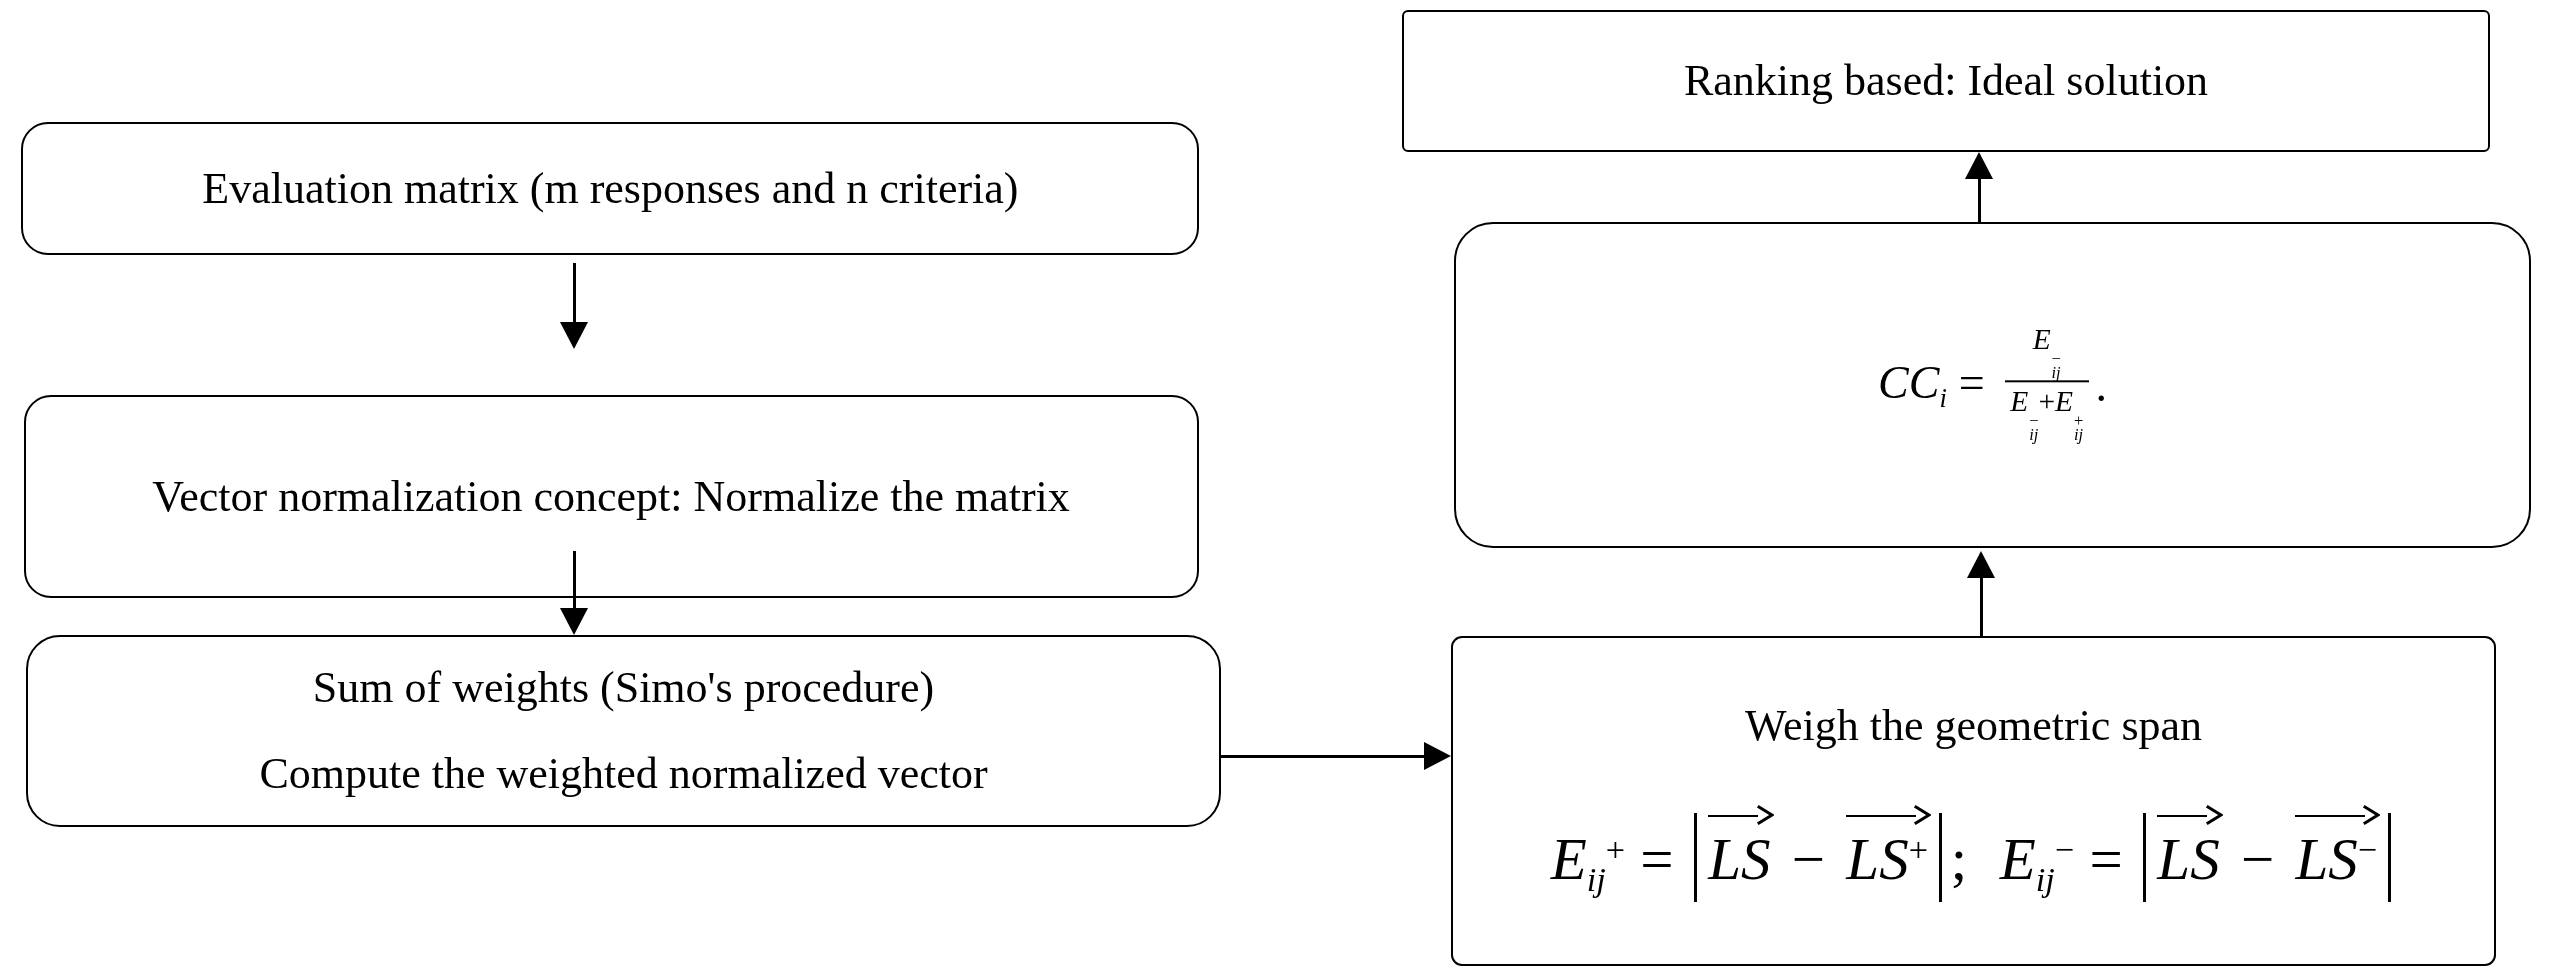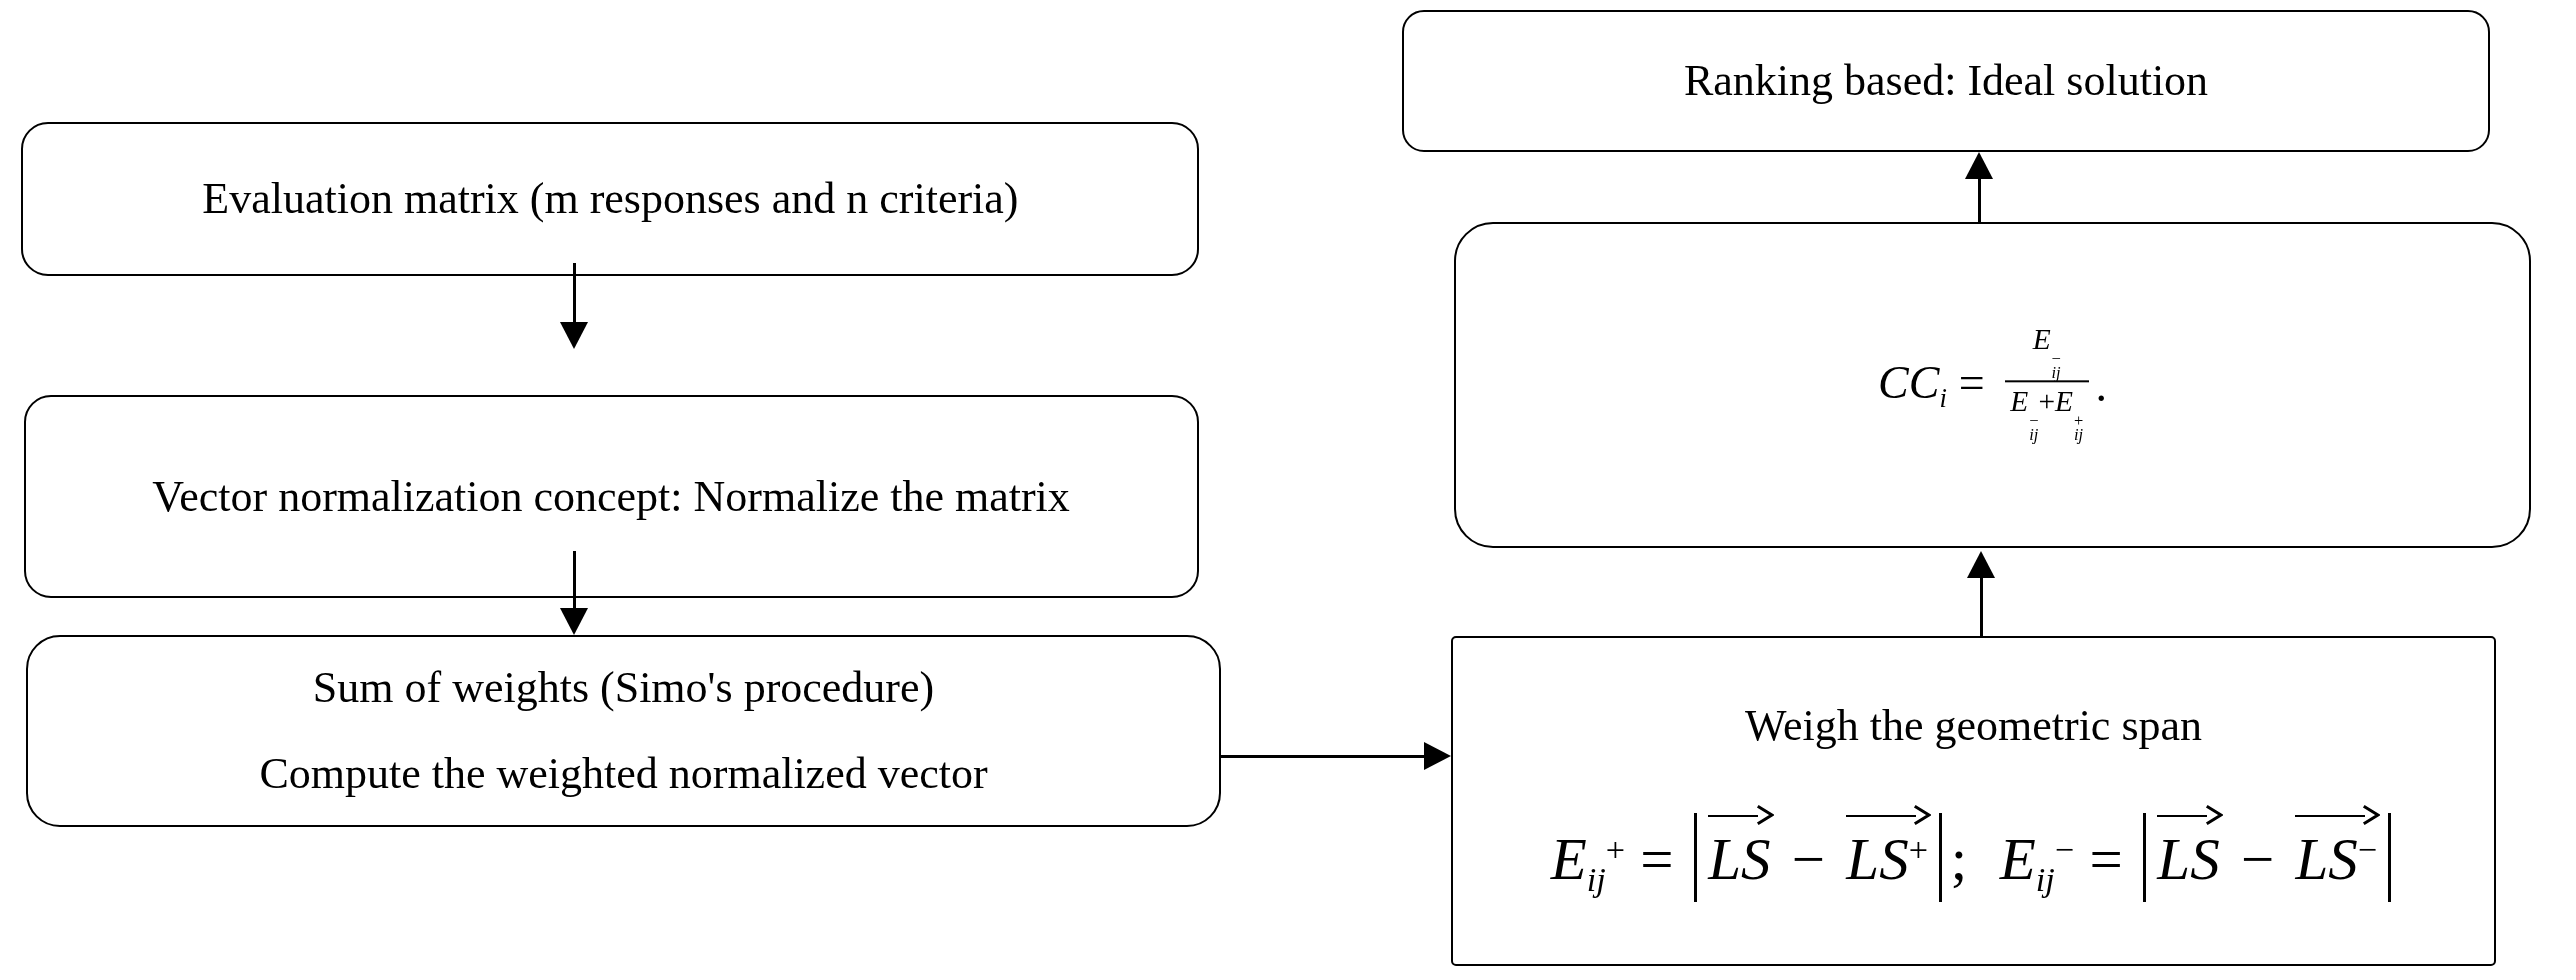--- a/index.html
+++ b/index.html
@@ -16,26 +16,26 @@
     position:absolute;
     background:#fff;
     border:2.9px solid #000;
     box-sizing:border-box;
     display:flex;
     flex-direction:column;
     align-items:center;
     justify-content:center;
     text-align:center;
   }
-  .b1{left:21.4px;top:122px;width:1178px;height:154px;border-radius:27px;align-items:center;}
+  .b1{left:21.4px;top:122px;width:1178px;height:133px;border-radius:27px;align-items:center;}
   .b2{left:23.6px;top:347px;width:1175px;height:203px;border-radius:27px;margin-top:48px;}
   .b3{left:26px;top:635px;width:1195px;height:192px;border-radius:34px;gap:34px;}
-  .b4{left:1451px;top:636px;width:1045px;height:330px;border-radius:5px;gap:45px;}
+  .b4{left:1451px;top:636px;width:1045px;height:330px;border-radius:11px;gap:45px;}
   .b5{left:1454px;top:222px;width:1077px;height:326px;border-radius:39px;}
-  .b6{left:1402px;top:10px;width:1088px;height:142px;border-radius:22px;}
+  .b6{left:1402px;top:10px;width:1088px;height:142px;border-radius:6px;}
   .label{font-size:44px;line-height:1.18;padding:0 21.4px;}
   
   .stem-v{position:absolute;width:2.9px;background:#000;}
   .stem-h{position:absolute;height:2.9px;background:#000;}
   .tri{position:absolute;width:0;height:0;}
   .tri.down{border-left:14.3px solid transparent;border-right:14.3px solid transparent;border-top:27px solid #000;}
   .tri.up{border-left:14.3px solid transparent;border-right:14.3px solid transparent;border-bottom:27px solid #000;}
   .tri.right{border-top:14.3px solid transparent;border-bottom:14.3px solid transparent;border-left:27px solid #000;}
   
   .formula{font-style:italic;white-space:nowrap;}

